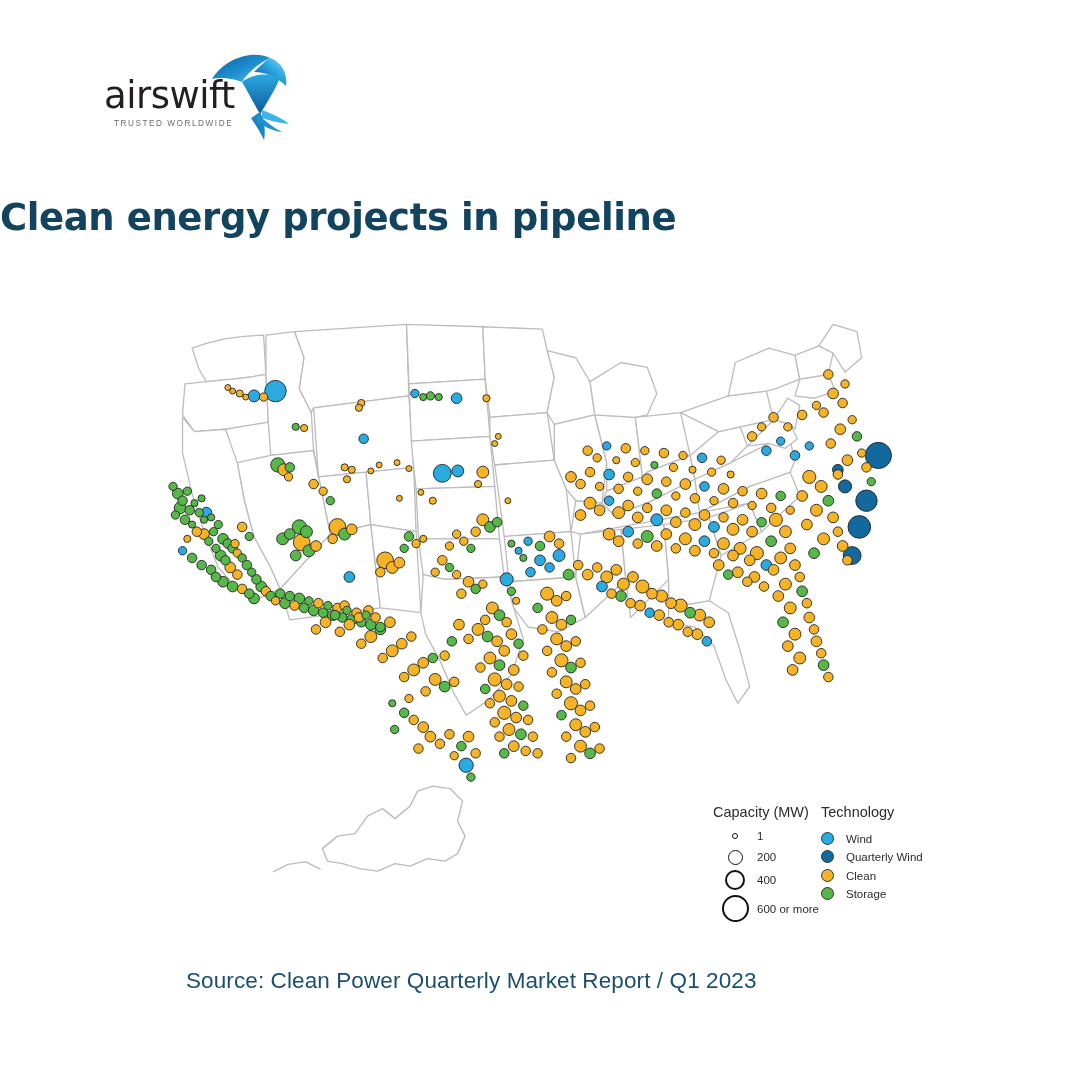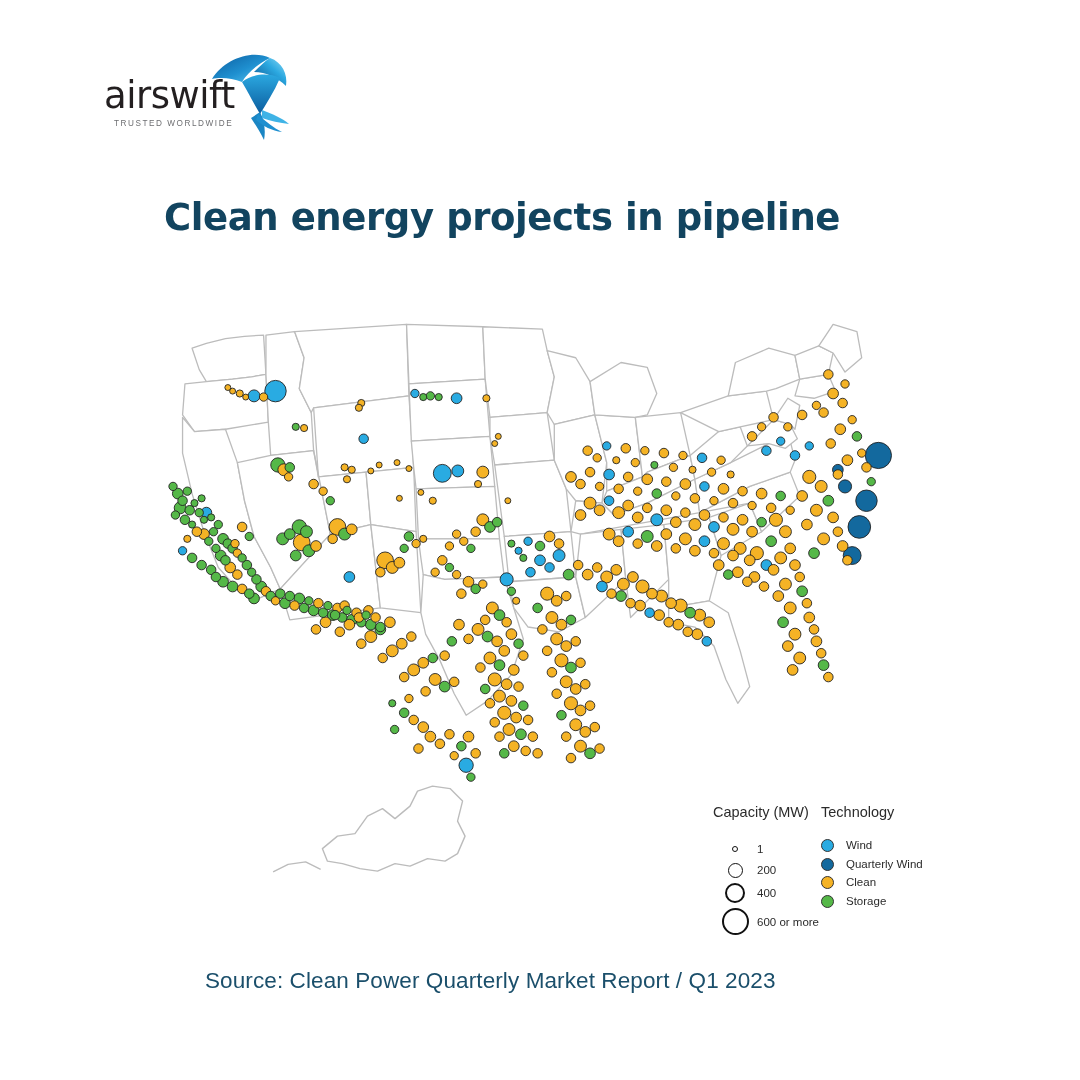--- a/index.html
+++ b/index.html
@@ -58,21 +58,21 @@
     width: 82px;
     height: 90px;
   }
 
   
   #title {
     position: absolute;
     left: 0;
     top: 196px;
     width: 1004px;
-    text-align: center;
+    text-align: left;
     font-family: "DejaVu Sans", sans-serif;
     font-size: 37px;
     font-weight: bold;
     letter-spacing: -0.4px;
     color: #12445f;
   }
 
   
   #map-wrap {
     position: absolute;
@@ -100,21 +100,21 @@
   #legend-technology {
     position: absolute;
     left: 821px;
     top: 804px;
     width: 160px;
   }
   .legend-title {
     font-family: "Liberation Sans", sans-serif;
     font-size: 14.5px;
     color: #2b2b2b;
-    margin-bottom: 19px;
+    margin-bottom: 6px;
     white-space: nowrap;
   }
   .cap-row {
     display: flex;
     align-items: center;
     height: 20px;
     margin-bottom: 1px;
   }
   .cap-sym {
     width: 44px;
@@ -130,21 +130,21 @@
     box-sizing: border-box;
   }
   .cap-label {
     font-family: "Liberation Sans", sans-serif;
     font-size: 11.5px;
     color: #2b2b2b;
     white-space: nowrap;
   }
   .tech-row {
     display: flex;
-    align-items: flex-start;
+    align-items: flex-end;
     height: 18.5px;
   }
   .tech-dot {
     width: 13px;
     height: 13px;
     border-radius: 50%;
     border: 1px solid #333333;
     box-sizing: border-box;
     margin-right: 12px;
     flex: 0 0 auto;
@@ -158,21 +158,20 @@
 
   
   #source {
     position: absolute;
     left: 186px;
     top: 968px;
     font-family: "Liberation Sans", sans-serif;
     font-size: 22.5px;
     color: #1b4f6b;
     letter-spacing: 0.1px;
-    margin-left: 19px;
   }
 </style>
 </head>
 <body>
 
 <div id="page">
 
   <div id="logo">
     <div id="logo-wordmark">airswift</div>
     <div id="logo-tagline">TRUSTED WORLDWIDE</div>

